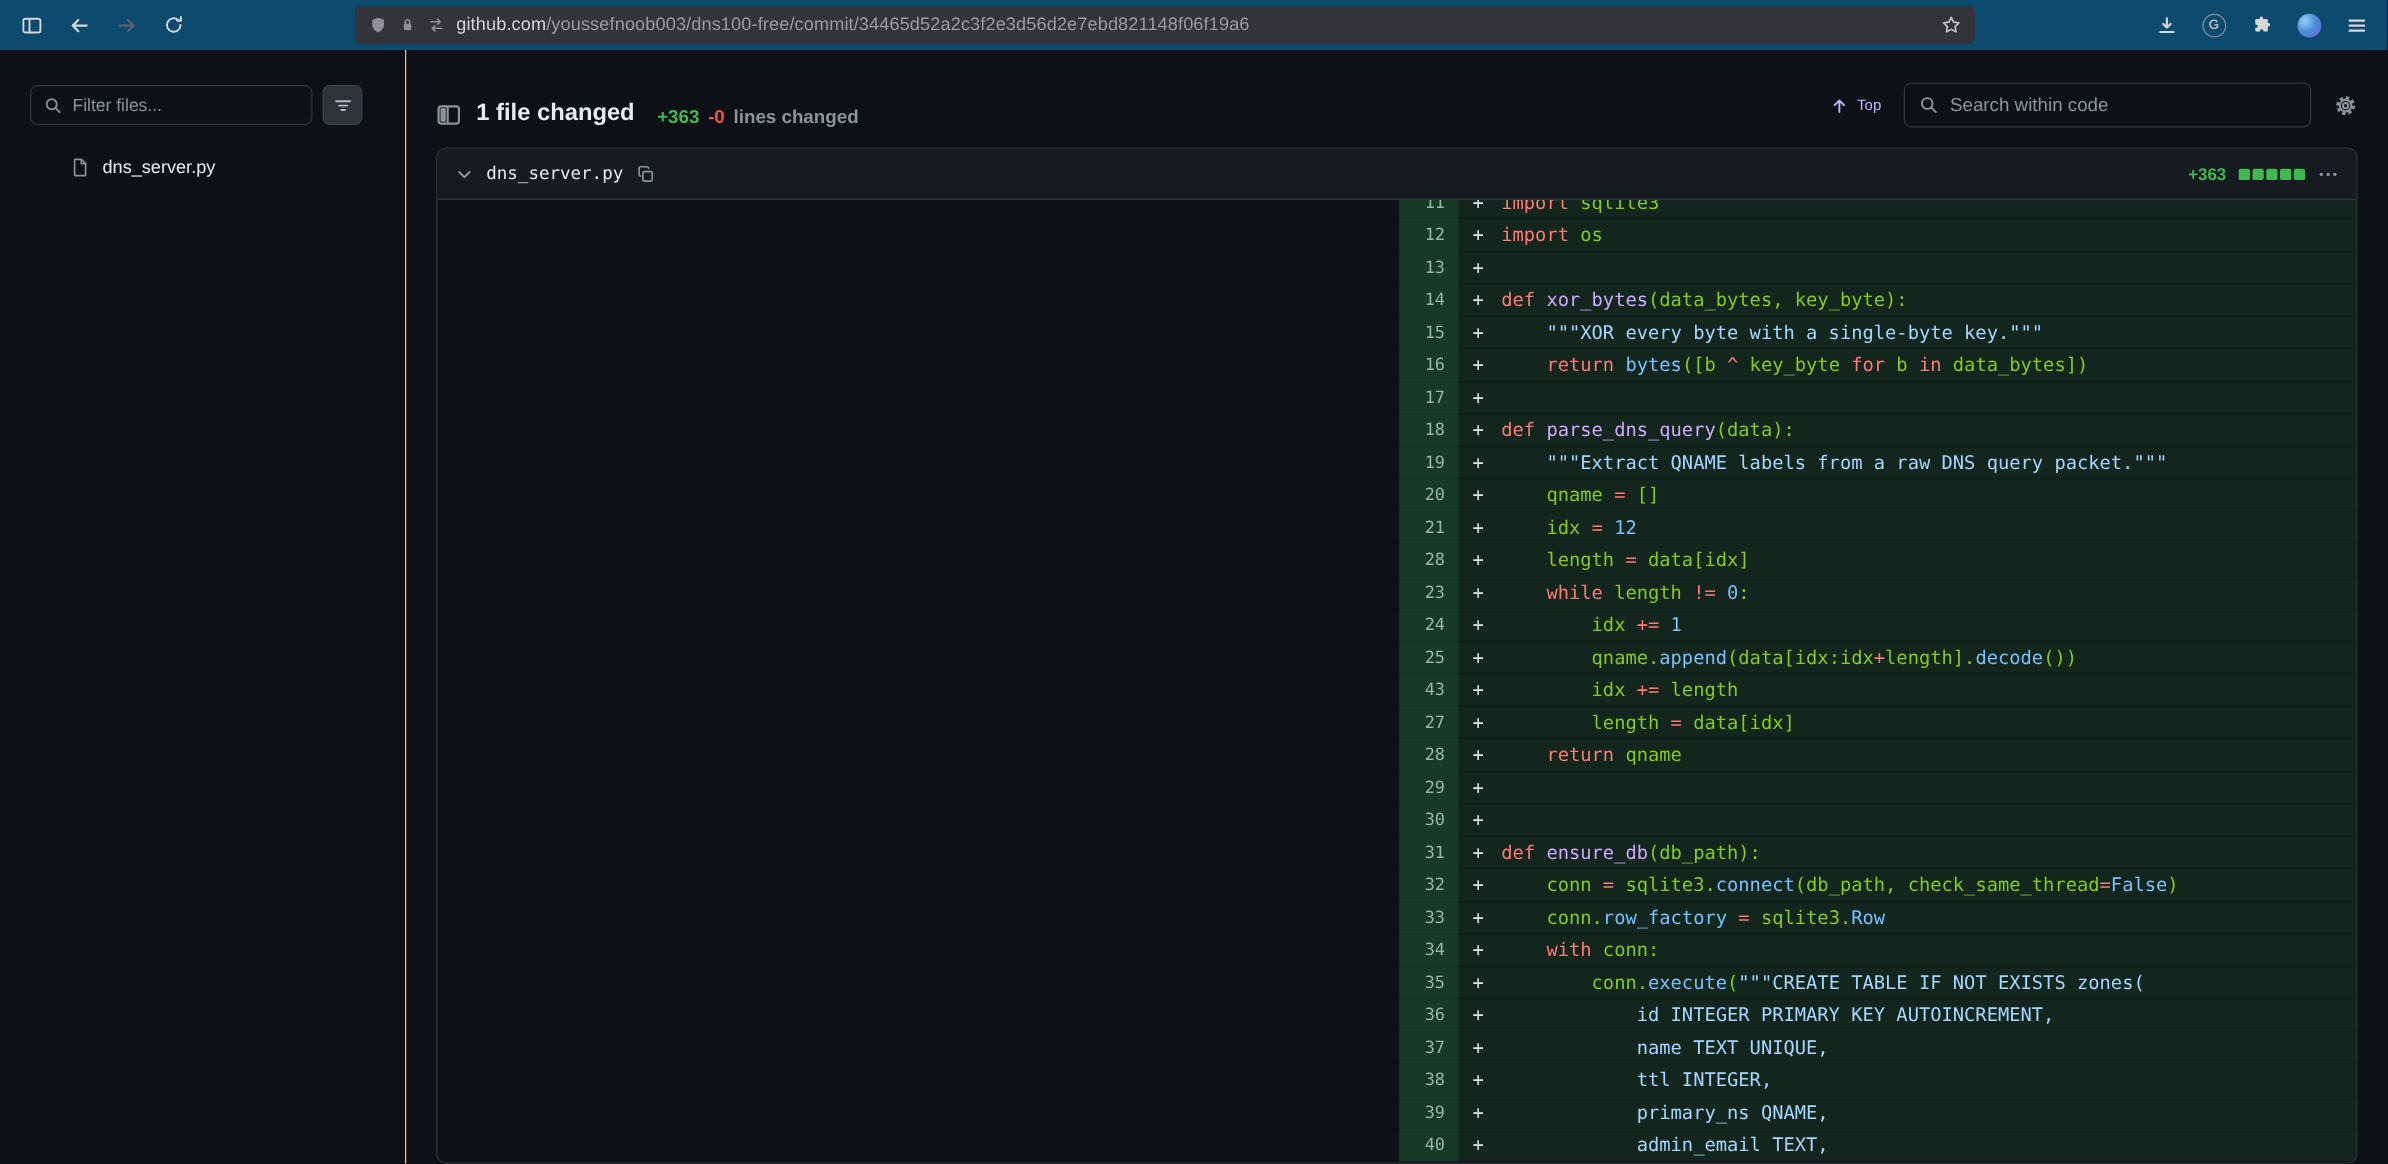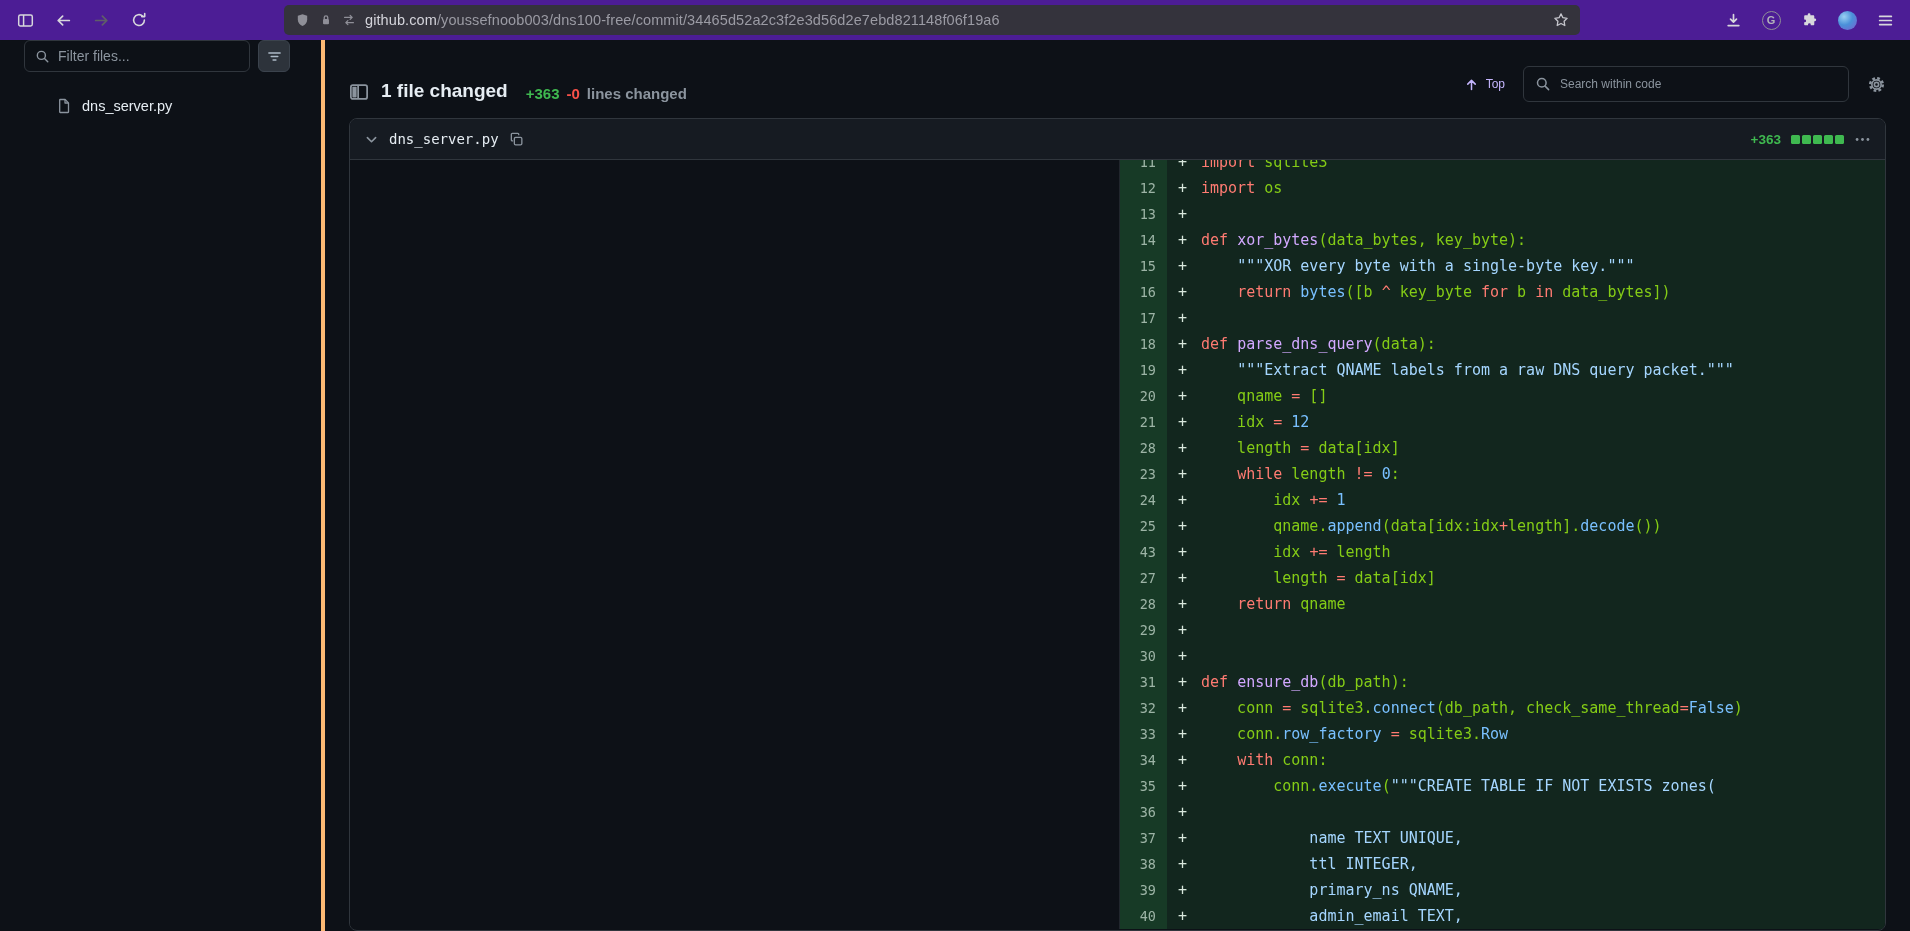--- a/index.html
+++ b/index.html
@@ -3,57 +3,57 @@
 <meta charset="utf-8">
 <style>
   *{box-sizing:border-box;margin:0;padding:0}
   html,body{width:1910px;height:931px;overflow:hidden;background:#0d1117;
     font-family:"Liberation Sans","DejaVu Sans",sans-serif}
   svg{display:block}
   button{background:none;border:none;cursor:pointer;font:inherit;color:inherit}
   input{font:inherit}
 
   
-  .browser-bar{height:40px;background:#4c1d95;display:flex;align-items:center;padding:0 8px}
+  .browser-bar{height:40px;background:#0c4a6e;display:flex;align-items:center;padding:0 8px}
   .bgroup{display:flex;align-items:center;gap:4px}
   .bicon{width:34px;height:32px;border-radius:4px;display:flex;align-items:center;justify-content:center;color:#d7d7dc}
   .bicon.dim{color:#5f5f68}
   .spacer-l{width:128px}
   .spacer-r{flex:1}
   .urlbar{width:1296px;height:30px;background:#34333c;border-radius:5px;display:flex;align-items:center;padding:0 11px;gap:9px}
   .ubicon{color:#8f8f98;display:flex}
   .url-text{flex:1;font-size:14.5px;white-space:nowrap;overflow:hidden;letter-spacing:.1px}
   .url-domain{color:#d4d4db}
   .url-path{color:#9b9ba4}
   .gcircle{width:19px;height:19px;border-radius:50%;border:1.5px solid #8f8f98;color:#b3b3bb;font-size:11px;font-weight:700;display:flex;align-items:center;justify-content:center}
   .avatar{width:19px;height:19px;border-radius:50%;background:radial-gradient(circle at 32% 30%,#9ad0f2 0%,#4a90d9 45%,#7b5fd0 100%)}
 
   
   .app{display:flex;height:891px;background:#0d1117}
-  .sidebar{width:325px;min-width:325px;border-right:4px solid #fdba74;}
+  .sidebar{width:325px;min-width:325px;border-right:1px solid #fdba74;padding-top:28px}
   .sidebar-controls{display:flex;gap:8px;padding:0 37px 0 24px}
   .filter-box{flex:1;height:32px;border:1px solid #30363d;border-radius:6px;display:flex;align-items:center;padding:0 10px;gap:8px;color:#8b949e}
   .filter-box input{flex:1;min-width:0;background:transparent;border:none;outline:none;color:#e6edf3;font-size:14px}
   .filter-box input::placeholder{color:#8b949e}
   .filter-btn{width:32px;min-width:32px;height:32px;border:1px solid #3b434d;border-radius:6px;background:#2d333b;color:#adbac7;display:flex;align-items:center;justify-content:center}
   .file-item{margin-top:26px;display:flex;align-items:center;gap:10px;padding-left:56px;color:#e6edf3;font-size:14.5px;cursor:pointer}
   .ficon{color:#8b949e;display:flex}
 
   .main{flex:1;display:flex;flex-direction:column;min-width:0}
   .main-header{display:flex;align-items:flex-end;padding:26px 24px 12px 24px;gap:12px}
   .tree-toggle{color:#8b949e;display:flex}
   .mh-title{font-size:19px;font-weight:600;color:#e6edf3}
   .mh-stats{font-size:15px;margin-left:6px;display:flex;gap:7px;align-items:baseline}
   .add{color:#3fb950;font-weight:600}
   .del{color:#f85149;font-weight:600}
   .muted{color:#8b949e;font-weight:700}
   .mh-right{margin-left:auto;display:flex;align-items:center;gap:18px}
   .top-link{display:flex;align-items:center;gap:7px;color:#c4b5fd;font-size:12px;text-decoration:none}
   .code-search{width:326px;height:36px;border:1px solid #30363d;border-radius:6px;background:#0d1117;display:flex;align-items:center;gap:9px;padding:0 11px;color:#8b949e}
-  .code-search input{flex:1;min-width:0;background:transparent;border:none;outline:none;color:#e6edf3;font-size:12px}
+  .code-search input{flex:1;min-width:0;background:transparent;border:none;outline:none;color:#e6edf3;font-size:15px}
   .code-search input::placeholder{color:#8b949e}
   .gearbtn{color:#8b949e;display:flex}
 
   
   .file-card{margin:4px 24px 0 24px;border:1px solid #30363d;border-radius:8px;flex:1;display:flex;flex-direction:column;overflow:hidden;background:#0d1117}
   .card-header{height:41px;min-height:41px;background:#161b22;border-bottom:1px solid #30363d;display:flex;align-items:center;padding:0 14px;gap:10px}
   .chevbtn,.copybtn,.kebab{color:#8b949e;display:flex}
   .fname{font-family:"DejaVu Sans Mono","Liberation Mono",monospace;font-size:14px;color:#e6edf3}
   .ch-right{margin-left:auto;display:flex;align-items:center;gap:10px}
   .ch-add{color:#3fb950;font-size:13.5px;font-weight:600}
@@ -492,20 +492,21 @@
               <div class="lcode">
                 <span class="marker">+</span>
                 <span class="codeline"><span class="tk-p">        conn.</span><span class="tk-n">execute</span><span class="tk-p">(</span><span class="tk-s">"""CREATE TABLE IF NOT EXISTS zones(</span></span>
               </div>
             </div>
             <div class="drow">
               <div class="old-side"></div>
               <div class="lnum">36</div>
               <div class="lcode">
                 <span class="marker">+</span>
+                <span class="codeline"><span class="tk-s">            id INTEGER PRIMARY KEY AUTOINCREMENT,</span></span>
               </div>
             </div>
             <div class="drow">
               <div class="old-side"></div>
               <div class="lnum">37</div>
               <div class="lcode">
                 <span class="marker">+</span>
                 <span class="codeline"><span class="tk-s">            name TEXT UNIQUE,</span></span>
               </div>
             </div>

